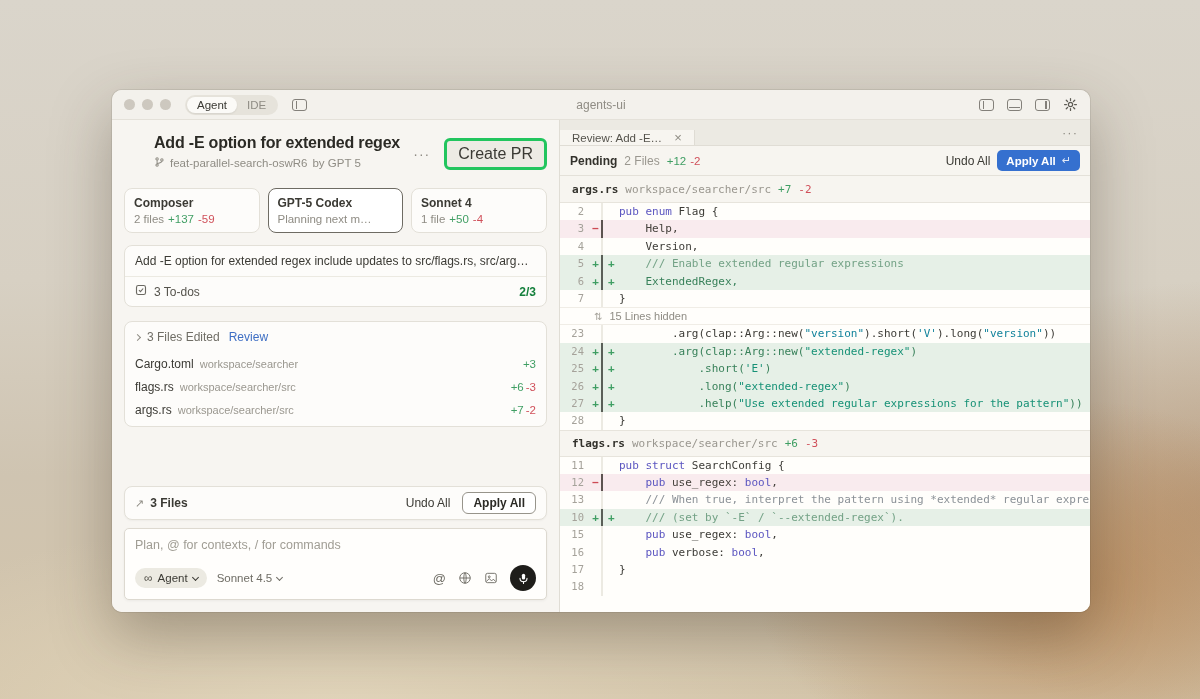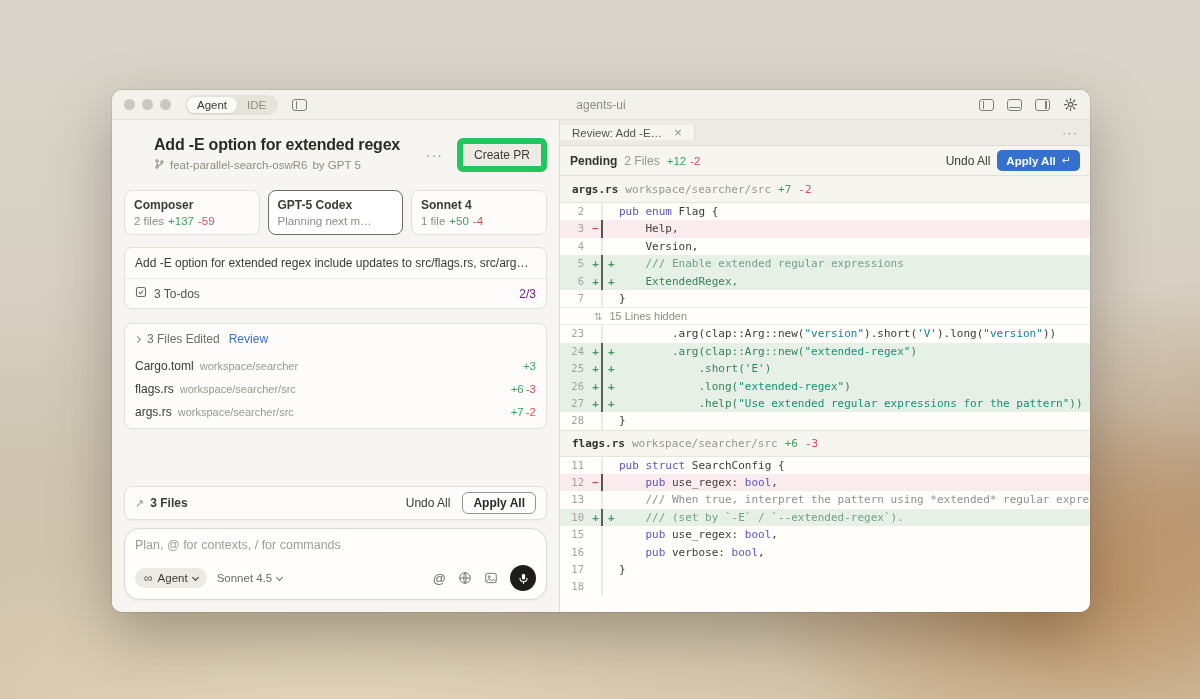--- a/index.html
+++ b/index.html
@@ -35,32 +35,32 @@
   
   .appbody{flex:1;display:flex;min-height:0}
 
   
   .left-pane{flex:0 0 448px;border-right:1px solid #e0ddd5;display:flex;flex-direction:column;padding:14px 12px 12px;background:#f7f5f1;min-height:0}
   .lp-header{display:flex;align-items:flex-end;padding-left:30px}
   .lp-title{font-size:16px;font-weight:700;color:#2b2a25;letter-spacing:-.2px}
   .lp-branch{display:flex;align-items:center;gap:5px;margin-top:4px;font-size:11.5px;color:#8f8c84}
   .lp-header-right{margin-left:auto;display:flex;align-items:center;gap:14px;padding-top:4px}
   .more-btn{color:#8f8c84;font-size:14px;letter-spacing:1px}
-  .create-pr{background:#edebe4;border:6px solid #22c55e;border-radius:6px;padding:4px 11px;font-size:12px;color:#3b3a34;font-weight:500}
+  .create-pr{background:#edebe4;border:3px solid #22c55e;border-radius:6px;padding:4px 11px;font-size:16px;color:#3b3a34;font-weight:500}
 
   .cards{margin-top:18px;display:flex;gap:8px}
   .card{flex:1;background:#fdfcfa;border:1px solid #e3e0d8;border-radius:8px;padding:7px 9px;min-width:0;cursor:pointer}
   .card.selected{border:1.5px solid #6e6b63;background:#fff;padding:6.5px 8.5px}
   .card-name{font-size:12px;font-weight:600;color:#3b3a34;white-space:nowrap;overflow:hidden}
   .card-sub{margin-top:3px;font-size:11.5px;color:#8f8c84;white-space:nowrap;overflow:hidden;display:flex;gap:4px}
 
   .task-box{margin-top:12px;background:#fdfcfa;border:1px solid #e3e0d8;border-radius:8px;overflow:hidden}
   .task-prompt{padding:8px 10px;font-size:12px;color:#3b3a34;white-space:nowrap;overflow:hidden;text-overflow:ellipsis;border-bottom:1px solid #eceae2;cursor:pointer}
   .task-todos{display:flex;align-items:center;gap:7px;padding:7px 10px;font-size:12px;color:#55534c;font-weight:500;cursor:pointer}
-  .task-progress{margin-left:auto;color:#701a75;font-weight:400}
+  .task-progress{margin-left:auto;color:#15803d;font-weight:700}
 
   .summary{margin:15px 8px 0 15px;font-size:12.5px;line-height:1.5;color:#33322d}
 
   .files-panel{margin-top:14px;background:#fdfcfa;border:1px solid #e3e0d8;border-radius:8px;padding-bottom:5px}
   .fp-header{display:flex;align-items:center;gap:7px;padding:8px 10px;font-size:12px;color:#6f6d65;cursor:pointer}
   .chev-r{width:5px;height:5px;border-right:1.3px solid #8f8c84;border-bottom:1.3px solid #8f8c84;transform:rotate(-45deg);display:inline-block}
   .review-link{color:#3f6fc4;margin-left:2px;text-decoration:none;cursor:pointer}
   .fp-row{display:flex;align-items:baseline;gap:6px;padding:4.5px 10px;font-size:12px;cursor:pointer}
   .fp-name{color:#3b3a34;font-weight:500}
   .fp-path{color:#9a978f;font-size:11px;white-space:nowrap;overflow:hidden}
@@ -68,35 +68,35 @@
 
   .lp-spacer{flex:1}
 
   .apply-bar{display:flex;align-items:center;gap:12px;background:#fdfcfa;border:1px solid #e3e0d8;border-radius:8px;padding:5px 10px;box-shadow:0 1px 2px rgba(0,0,0,.04)}
   .ab-arrow{color:#8f8c84;font-size:11px}
   .ab-label{font-size:12px;font-weight:600;color:#3b3a34;margin-left:-6px}
   .ab-spacer{flex:1}
   .undo-plain{font-size:12px;color:#3b3a34}
   .apply-outline{background:#fff;border:1px solid #97948b;border-radius:6px;padding:3px 10px;font-size:12px;font-weight:600;color:#2b2a25}
 
-  .composer{margin-top:8px;background:#fffefc;border:1px solid #ddd9d0;border-radius:16px;padding:9px 10px 8px;display:flex;flex-direction:column;gap:13px;box-shadow:0 1px 3px rgba(0,0,0,.05)}
+  .composer{margin-top:8px;background:#fffefc;border:1px solid #ddd9d0;border-radius:5px;padding:9px 10px 8px;display:flex;flex-direction:column;gap:13px;box-shadow:0 1px 3px rgba(0,0,0,.05)}
   .composer-placeholder{font-size:12.5px;color:#a09d94;cursor:text}
   .composer-toolbar{display:flex;align-items:center;gap:10px}
   .pill{display:flex;align-items:center;gap:5px;background:#eceae2;border-radius:13px;padding:3px 9px;font-size:11.5px;color:#3b3a34;font-weight:500;cursor:pointer}
   .infinity{font-size:12px;color:#55534c}
   .model{font-size:11.5px;color:#6f6d65;display:flex;gap:5px;align-items:center;cursor:pointer}
   .caret{width:5px;height:5px;border-right:1.2px solid currentColor;border-bottom:1.2px solid currentColor;transform:rotate(45deg);display:inline-block;margin-top:-2px}
   .cicons{margin-left:auto;display:flex;align-items:center;gap:12px;color:#6f6d65}
   .at-icon{font-size:13px;color:#6f6d65;cursor:pointer}
   .cicon{display:flex;align-items:center;cursor:pointer}
   .mic-btn{width:26px;height:26px;border-radius:50%;background:#1e1d1a;display:flex;align-items:center;justify-content:center}
 
   
   .right-pane{flex:1;display:flex;flex-direction:column;background:#fffefb;min-width:0}
-  .tabbar{flex:0 0 26px;display:flex;align-items:center;background:#eceae3;border-bottom:1px solid #e0ddd5}
+  .tabbar{flex:0 0 26px;display:flex;align-items:flex-end;background:#eceae3;border-bottom:1px solid #e0ddd5}
   .tab{display:flex;align-items:center;gap:12px;padding:0 12px;background:#f7f5f0;border-right:1px solid #dfdcd4;font-size:11.5px;color:#55534c;cursor:pointer}
   .tab-close{color:#8f8c84;font-size:13px;cursor:pointer}
   .tab-more{margin-left:auto;align-self:center;padding-right:12px;color:#8f8c84;font-size:13px;letter-spacing:1px;cursor:pointer}
 
   .review-header{flex:0 0 30px;display:flex;align-items:center;gap:7px;padding:0 10px;background:#f7f5f0;border-bottom:1px solid #e4e1d9}
   .rh-status{font-size:12px;font-weight:700;color:#33322c}
   .rh-files{font-size:12px;color:#9a978f}
   .rh-counts{font-size:11.5px;display:flex;gap:4px}
   .rh-undo{margin-left:auto;font-size:12px;color:#3b3a34}
   .rh-apply{background:#3570cf;color:#fff;border-radius:5px;padding:4px 9px;font-size:11.5px;font-weight:600;display:flex;gap:6px;align-items:center}

